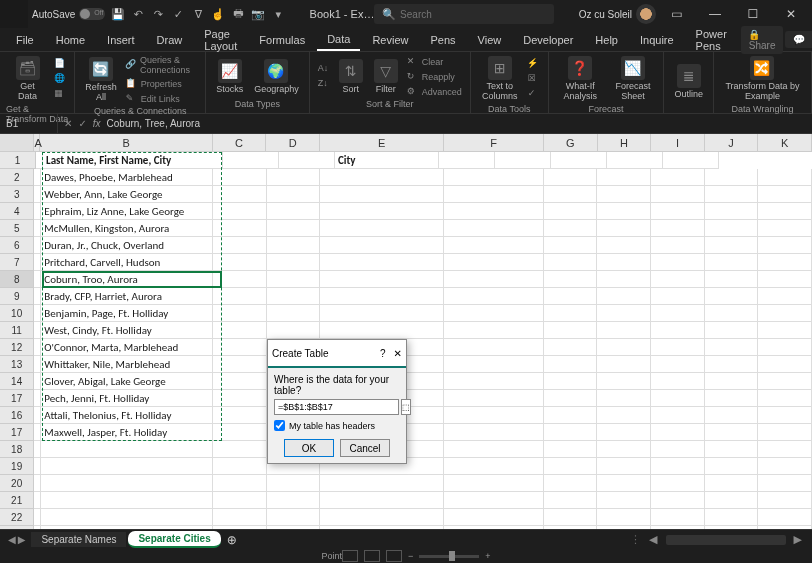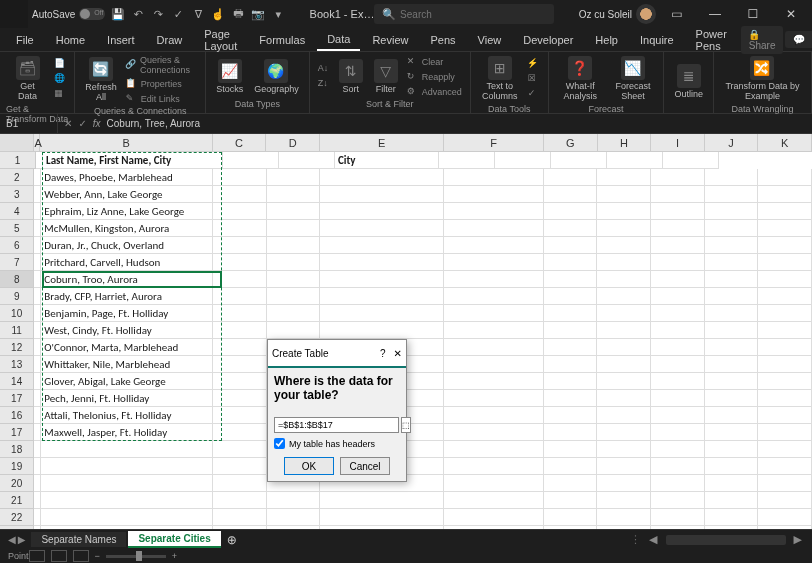--- a/index.html
+++ b/index.html
@@ -64,40 +64,40 @@
   
   .marching { position: absolute; top: 18px; left: 42px; width: 180px; height: 289px; border: 1.5px dashed #107c41; pointer-events: none; }
   .active-cell { position: absolute; top: 137px; left: 42px; width: 180px; height: 17px; border: 2px solid #107c41; pointer-events: none; }
   
   
   .dialog { position: absolute; top: 205px; left: 267px; width: 140px; background: #f0f0f0; border: 1px solid #888; box-shadow: 2px 2px 8px rgba(0,0,0,0.3); font-size: 10px; color: #000; }
   .dlg-title { height: 28px; display: flex; align-items: center; justify-content: space-between; padding: 0 4px; background: #fff; border-bottom: 2px solid #0f766e; }
   .dlg-title span:first-child { font-weight: normal; }
   .dlg-tb { display: flex; gap: 8px; }
   .dlg-body { padding: 6px; }
-  .dlg-label { font-size: 12px; margin-bottom: 15px; font-weight: bold; }
+  .dlg-label { font-size: 10px; margin-bottom: 3px; }
   .dlg-input-row { display: flex; gap: 2px; margin-bottom: 5px; }
   .dlg-input { flex: 1; border: 1px solid #888; padding: 1px 3px; font-size: 9px; height: 16px; }
   .dlg-range-btn { width: 16px; height: 16px; border: 1px solid #888; background: #fff; font-size: 8px; }
   .dlg-check { display: flex; align-items: center; gap: 4px; font-size: 9px; margin-bottom: 8px; }
   .dlg-check input { width: 11px; height: 11px; }
   .dlg-btns { display: flex; gap: 6px; justify-content: center; }
   .dlg-btn { width: 50px; height: 18px; border: 1px solid #888; background: #e8e8e8; font-size: 10px; }
   .dlg-btn.primary { border: 1px solid #0078d4; }
   
   
   .sheet-bar { height: 20px; background: #1e1e1e; display: flex; align-items: center; padding: 0 4px; gap: 2px; border-top: 1px solid #333; }
   .sheet-nav { display: flex; gap: 2px; color: #888; font-size: 10px; padding: 0 4px; }
   .sheet-tab { padding: 2px 10px; font-size: 10px; color: #ccc; background: #2a2a2a; }
-  .sheet-tab.active { background: #fff; color: #107c41; font-weight: bold; border-bottom: 2px solid #107c41; }
+  .sheet-tab.active { background: #fff; color: #107c41; font-weight: bold; border-bottom: 2px solid #107c41; border-radius: 7px; }
   .sheet-add { width: 18px; text-align: center; color: #ccc; font-size: 12px; }
   .sheet-bar .spacer { flex: 1; }
   
   
-  .status-bar { height: 14px; background: #1e1e1e; display: flex; align-items: center; padding: 0 8px; font-size: 9px; color: #999; justify-content: flex-start; }
+  .status-bar { height: 14px; background: #1e1e1e; display: flex; align-items: center; padding: 0 8px; font-size: 9px; color: #999; justify-content: center; }
   .status-right { display: flex; gap: 6px; align-items: center; }
   .view-btn { width: 16px; height: 12px; border: 1px solid #555; }
   .zoom-slider { width: 60px; height: 3px; background: #444; position: relative; }
   .zoom-slider::after { content: ""; position: absolute; width: 6px; height: 10px; background: #888; top: -4px; left: 50%; }
 </style>
 </head>
 <body>
 
 <div class="titlebar">
   <div class="left">

